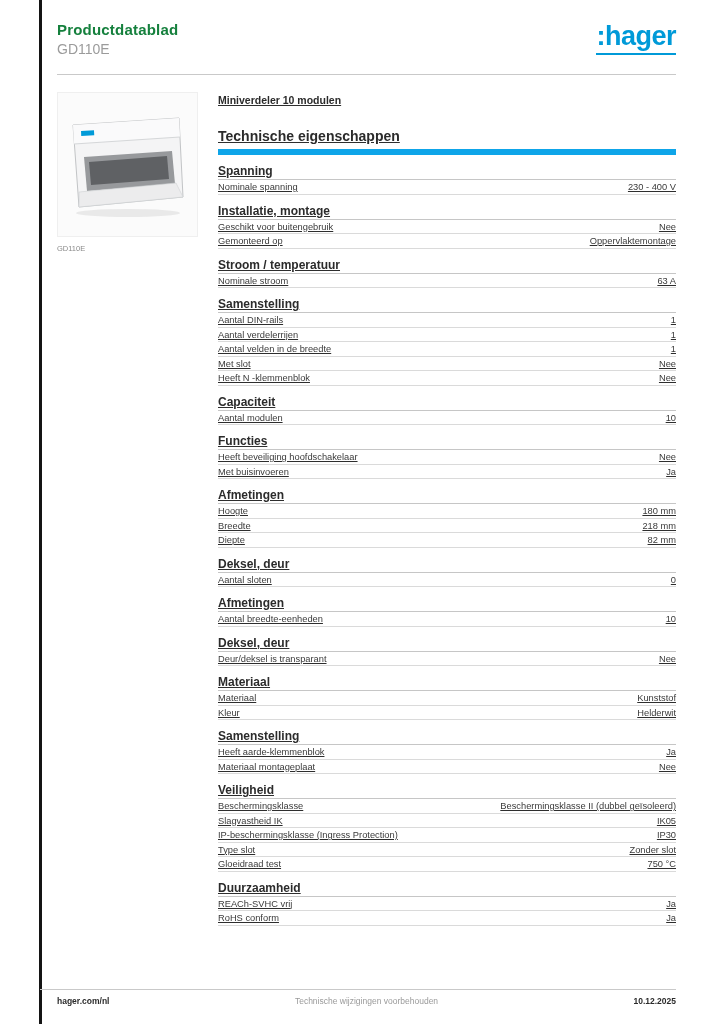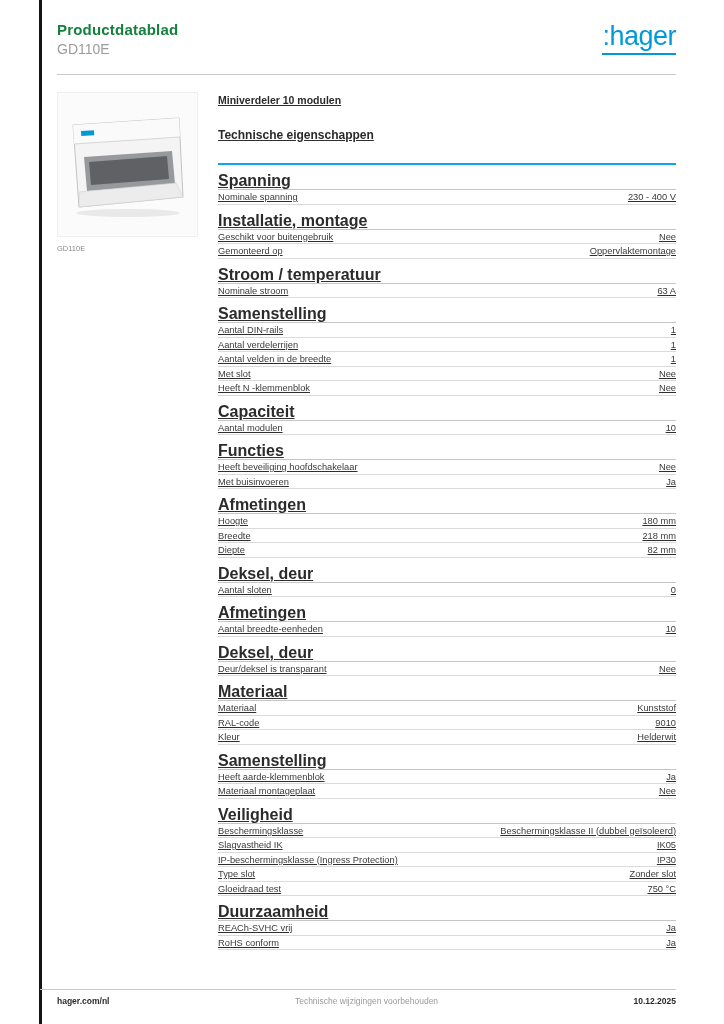--- a/index.html
+++ b/index.html
@@ -9,39 +9,39 @@
     background:#ffffff; color:#2e2e2e;
   }
   .page { position:relative; width:724px; height:1024px; background:#fff; overflow:hidden; }
   .edge-bar { position:absolute; left:39px; top:0; width:3px; height:1024px; background:#141414; }
 
   .header { position:absolute; left:57px; top:21px; right:48px; }
   .header-title { font-size:15px; font-weight:bold; color:#15803d; letter-spacing:0.2px; }
   .header-subtitle { font-size:14px; color:#9b9b9b; margin-top:3px; }
   .logo {
     position:absolute; right:0; top:2px;
-    font-size:27px; font-weight:normal; color:#009ad8;
+    font-size:27px; font-weight:bold; color:#009ad8;
     letter-spacing:-0.5px; line-height:1;
     padding-bottom:3px; border-bottom:2px solid #009ad8;
   }
   .header-rule { position:absolute; left:57px; right:48px; top:74px; border-top:1px solid #c9c9c9; }
 
   .figure { position:absolute; left:57px; top:92px; width:141px; }
   .figure-frame { width:141px; height:145px; background:#fbfbfb; border:1px solid #efefef; }
   .figure-frame svg { display:block; }
   .figure-caption { margin-top:7px; font-size:7.5px; color:#8a8a8a; }
 
   .specs { position:absolute; left:218px; top:92px; width:458px;text-decoration:underline; }
   .product-name { font-size:10.5px; font-weight:bold; color:#2b2b2b; padding-top:2px; }
   .tech-heading {
-    margin-top:22px; font-size:12px; font-weight:bold; color:#2b2b2b;
-    padding-bottom:21px; border-bottom:2px solid #0ea5e9;
+    margin-top:22px; font-size:14px; font-weight:bold; color:#2b2b2b;
+    padding-bottom:5px; border-bottom:6px solid #0ea5e9;
   }
   .spec-section-title {
-    margin-top:8px; font-size:16px; font-weight:bold; color:#2b2b2b;
+    margin-top:8px; font-size:12px; font-weight:bold; color:#2b2b2b;
     padding:3px 0; line-height:10px; border-bottom:1px solid #c6c6c6;
   }
   .spec-row {
     display:flex; justify-content:space-between; gap:28px;
     font-size:9.3px; color:#3a3a3a; line-height:10px;
     padding:2px 0 1.5px; border-bottom:1px solid #dadada;
   }
   .spec-label { text-align:left; }
   .spec-value { text-align:right; white-space:nowrap; }
 
@@ -196,24 +196,20 @@
             <span class="spec-value">Nee</span>
           </div>
         </div>
         <div class="spec-section">
           <div class="spec-section-title">Materiaal</div>
           <div class="spec-row">
             <span class="spec-label">Materiaal</span>
             <span class="spec-value">Kunststof</span>
           </div>
           <div class="spec-row">
-            <span class="spec-label">RAL-code</span>
-            <span class="spec-value">9010</span>
-          </div>
-          <div class="spec-row">
             <span class="spec-label">Kleur</span>
             <span class="spec-value">Helderwit</span>
           </div>
         </div>
         <div class="spec-section">
           <div class="spec-section-title">Samenstelling</div>
           <div class="spec-row">
             <span class="spec-label">Heeft aarde-klemmenblok</span>
             <span class="spec-value">Ja</span>
           </div>

